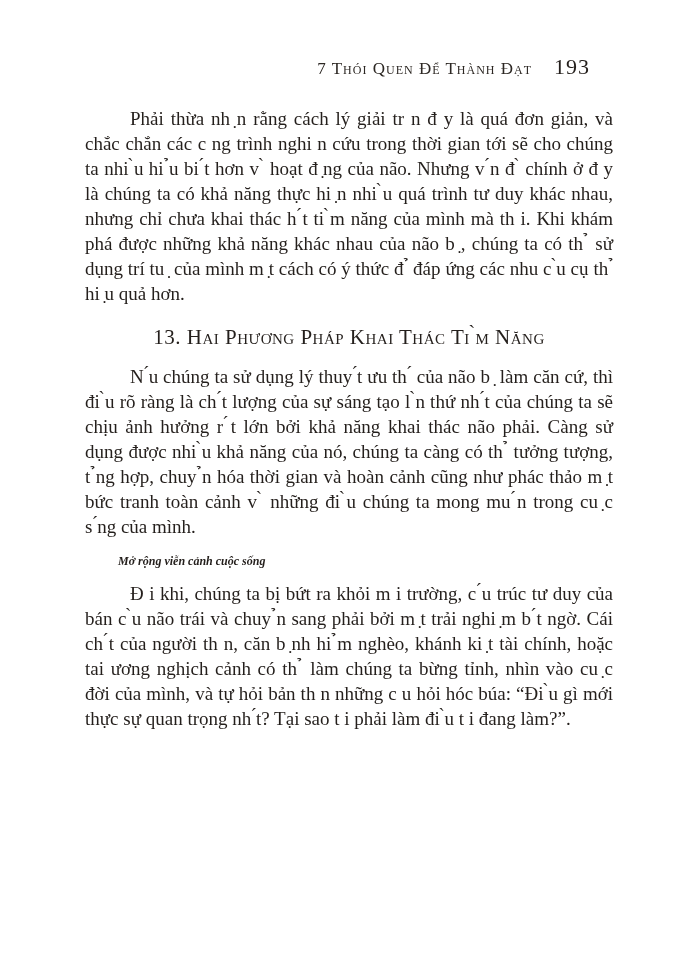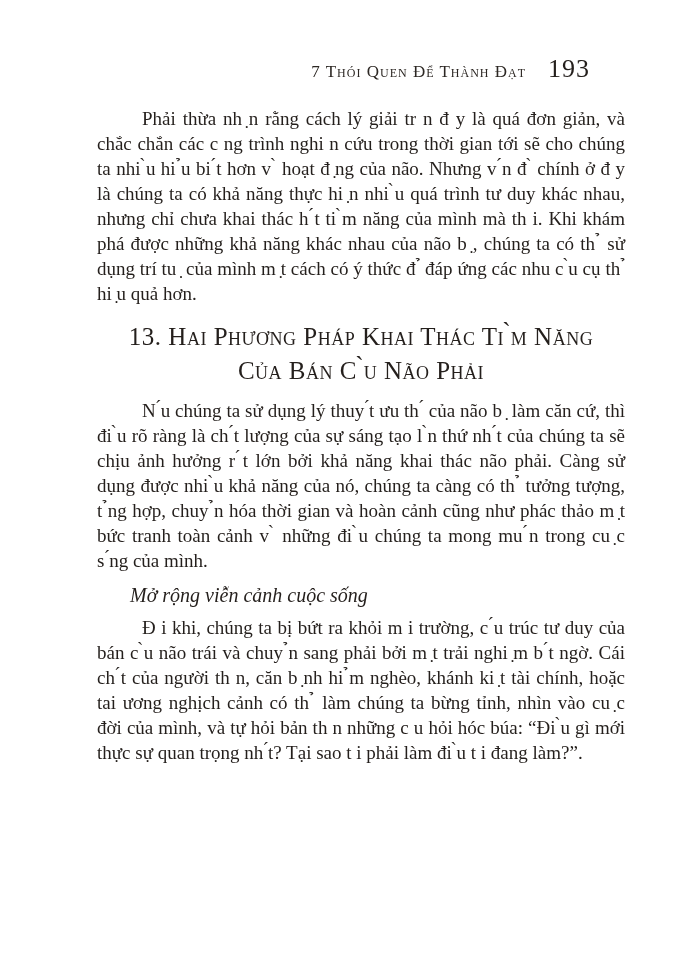--- a/index.html
+++ b/index.html
@@ -28,66 +28,64 @@
     gap: 22px;
     white-space: nowrap;
   }
   .running-title {
     font-variant: small-caps;
     font-size: 17px;
     letter-spacing: 1px;
     color: #2c2723;
   }
   .page-number {
-    font-size: 26px;
+    font-size: 22px;
     letter-spacing: 1px;
   }
   .page-body {
     position: absolute;
     top: 106px;
     left: 85px;
     width: 528px;
-    margin-left: 12px;
   }
   .page-body p {
     margin: 0;
     font-size: 19px;
     line-height: 25px;
     text-align: justify;
     text-indent: 45px;
   }
   .heading {
     text-align: center;
     font-variant: small-caps;
-    font-size: 25px;
+    font-size: 21px;
     line-height: 34px;
     margin: 14px 0 10px 0;
     letter-spacing: 0.5px;
   }
   .subheading {
     font-style: italic;
-    font-weight: normal;
-    font-size: 20px;
+    font-weight: bold;
+    font-size: 12px;
     line-height: 26px;
     margin: 9px 0 7px 0;
     padding-left: 33px;
   }
   .em { }
 </style>
 </head>
 <body>
 
 <div class="page">
   <div class="running-header">
     <span class="running-title">7 Thói Quen Để Thành Đạt</span>
     <span class="page-number">193</span>
   </div>
   <main class="page-body">
       <p><span>Phải thừa nh&nbsp;̣n rằng cách lý giải tr&nbsp;n đ&nbsp;y là quá đơn giản, và chắc chắn các c&nbsp;ng trình nghi&nbsp;n cứu trong thời gian tới sẽ cho chúng ta nhi&nbsp;̀u hi&nbsp;̉u bi&nbsp;́t hơn v&nbsp;̀ hoạt đ&nbsp;̣ng của não. Nhưng v&nbsp;́n đ&nbsp;̀ chính ở đ&nbsp;y là chúng ta có khả năng thực hi&nbsp;̣n nhi&nbsp;̀u quá trình tư duy khác nhau, nhưng chỉ chưa khai thác h&nbsp;́t ti&nbsp;̀m năng của mình mà th&nbsp;i. Khi khám phá được những khả năng khác nhau của não b&nbsp;̣, chúng ta có th&nbsp;̉ sử dụng trí tu&nbsp;̣ của mình m&nbsp;̣t cách có ý thức đ&nbsp;̉ đáp ứng các nhu c&nbsp;̀u cụ th&nbsp;̉ hi&nbsp;̣u quả hơn.</span></p>
       <div class="heading">
         <div class="heading-line">13. Hai Phương Pháp Khai Thác Ti&nbsp;̀m Năng</div>
-        <div class="heading-line">Của Bán C&nbsp;̀u Não Phải</div>
       </div>
       <p><span>N&nbsp;́u chúng ta sử dụng lý thuy&nbsp;́t ưu th&nbsp;́ của não b&nbsp;̣ làm căn cứ, thì đi&nbsp;̀u rõ ràng là ch&nbsp;́t lượng của </span><span class="em">sự sáng tạo l&nbsp;̀n thứ nh&nbsp;́t</span><span> của chúng ta sẽ chịu ảnh hưởng r&nbsp;́t lớn bởi khả năng khai thác não phải. Càng sử dụng được nhi&nbsp;̀u khả năng của nó, chúng ta càng có th&nbsp;̉ tưởng tượng, t&nbsp;̉ng hợp, chuy&nbsp;̉n hóa thời gian và hoàn cảnh cũng như phác thảo m&nbsp;̣t bức tranh toàn cảnh v&nbsp;̀ những đi&nbsp;̀u chúng ta mong mu&nbsp;́n trong cu&nbsp;̣c s&nbsp;́ng của mình.</span></p>
       <div class="subheading">Mở rộng viễn cảnh cuộc sống</div>
       <p><span>Đ&nbsp;i khi, chúng ta bị bứt ra khỏi m&nbsp;i trường, c&nbsp;́u trúc tư duy của bán c&nbsp;̀u não trái và chuy&nbsp;̉n sang phải bởi m&nbsp;̣t trải nghi&nbsp;̣m b&nbsp;́t ngờ. Cái ch&nbsp;́t của người th&nbsp;n, căn b&nbsp;̣nh hi&nbsp;̉m nghèo, khánh ki&nbsp;̣t tài chính, hoặc tai ương nghịch cảnh có th&nbsp;̉ làm chúng ta bừng tỉnh, nhìn vào cu&nbsp;̣c đời của mình, và tự hỏi bản th&nbsp;n những c&nbsp;u hỏi hóc búa: “Đi&nbsp;̀u gì mới thực sự quan trọng nh&nbsp;́t? Tại sao t&nbsp;i phải làm đi&nbsp;̀u t&nbsp;i đang làm?”.</span></p>
     </main>
 </div>
 
 </body></html>

